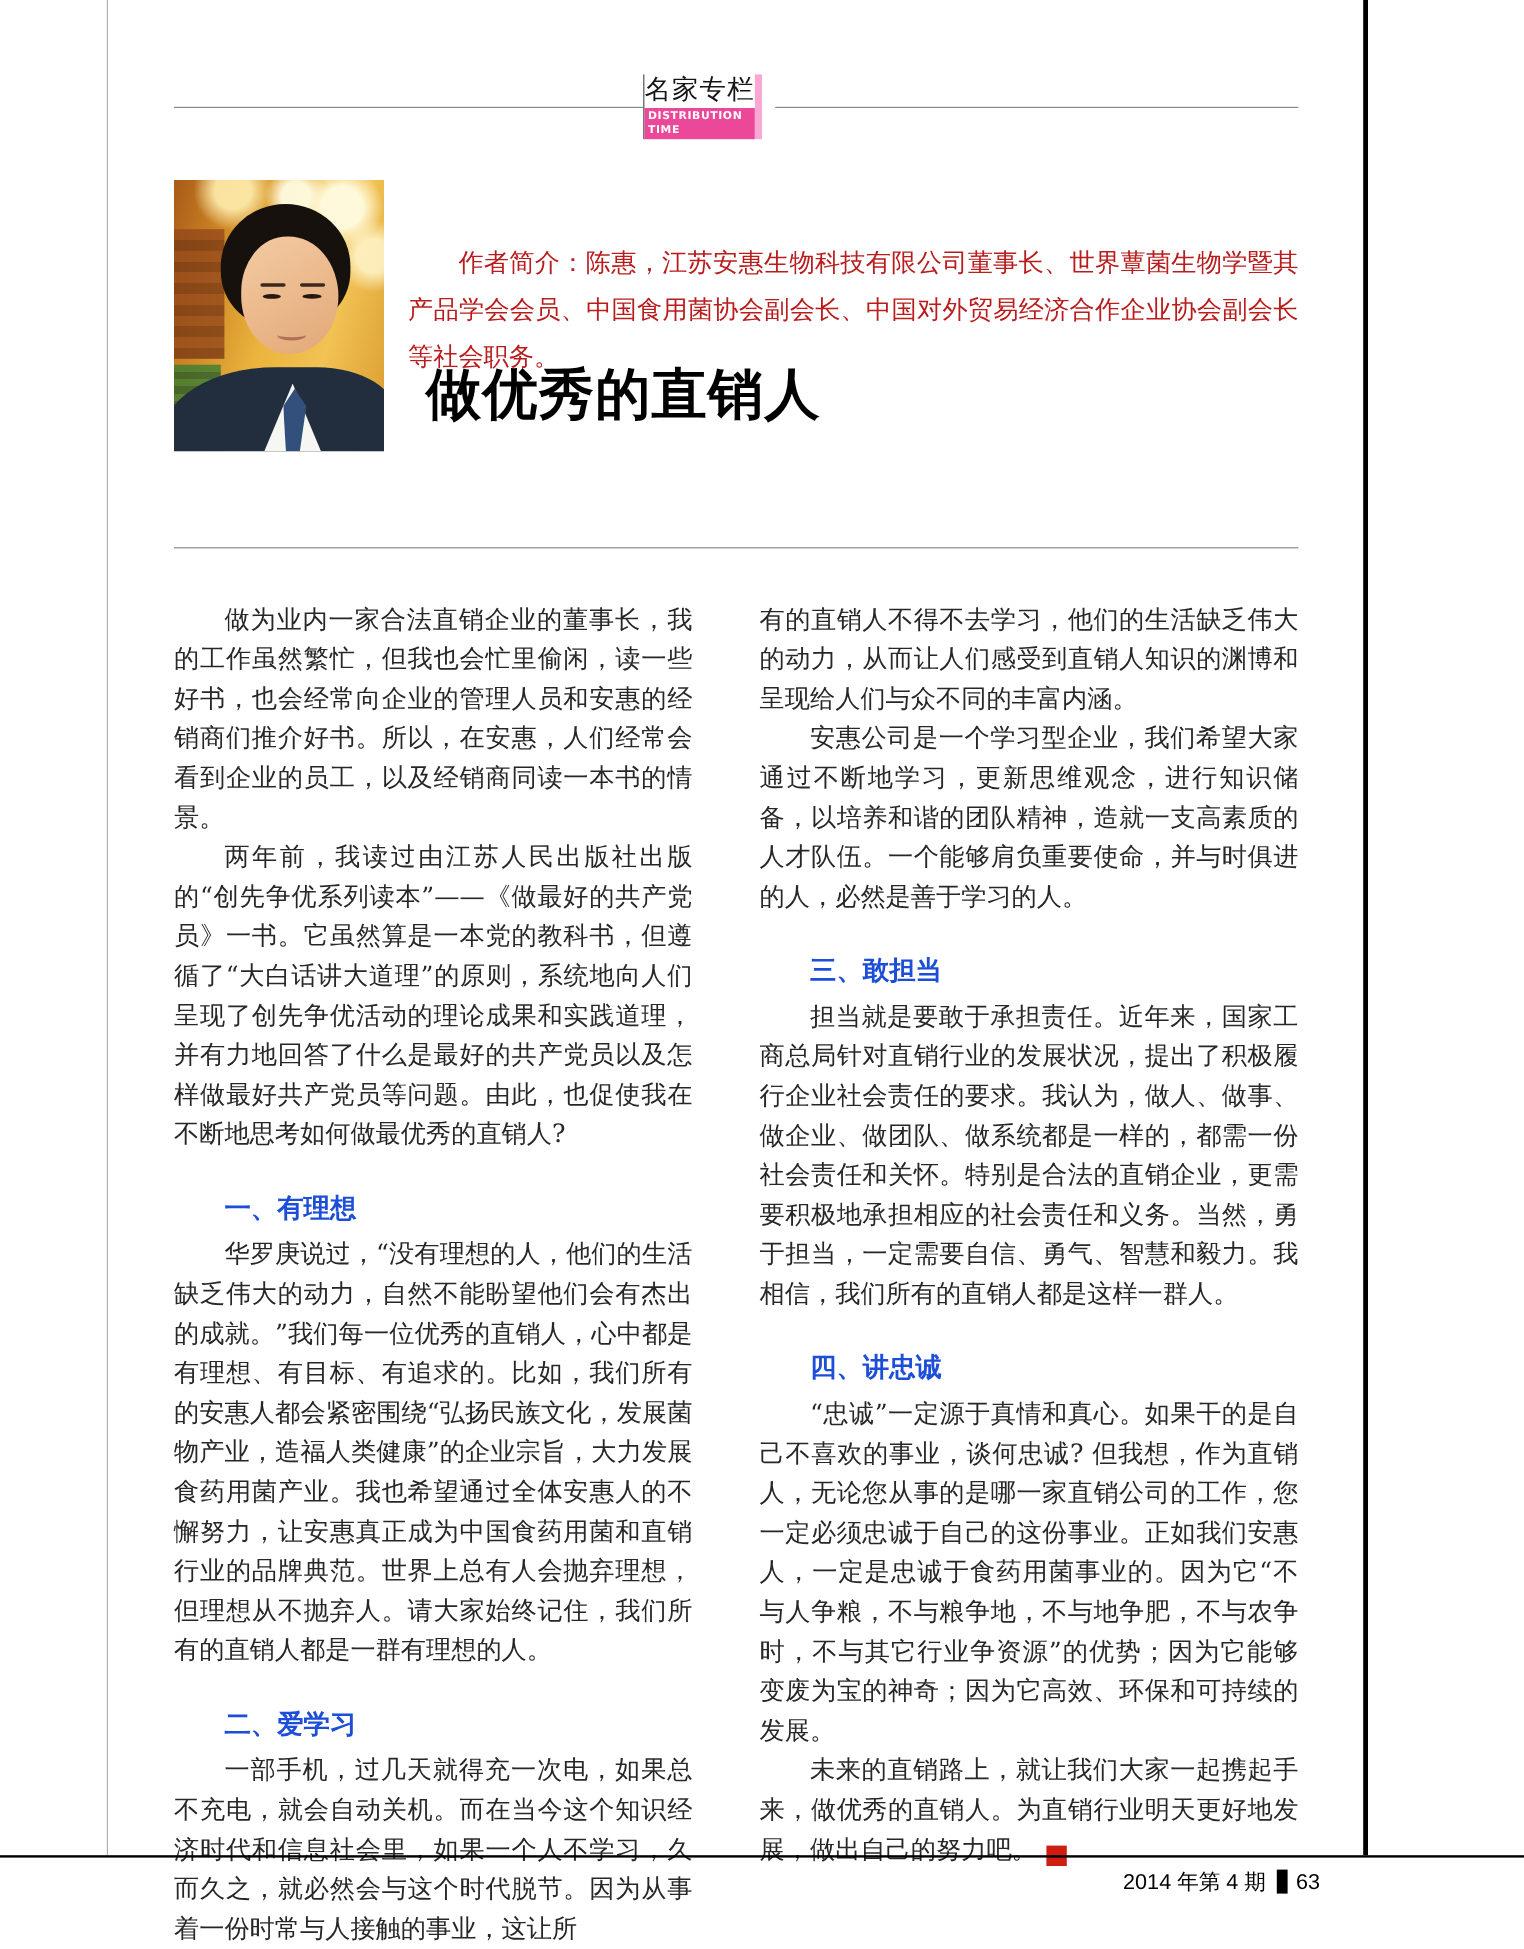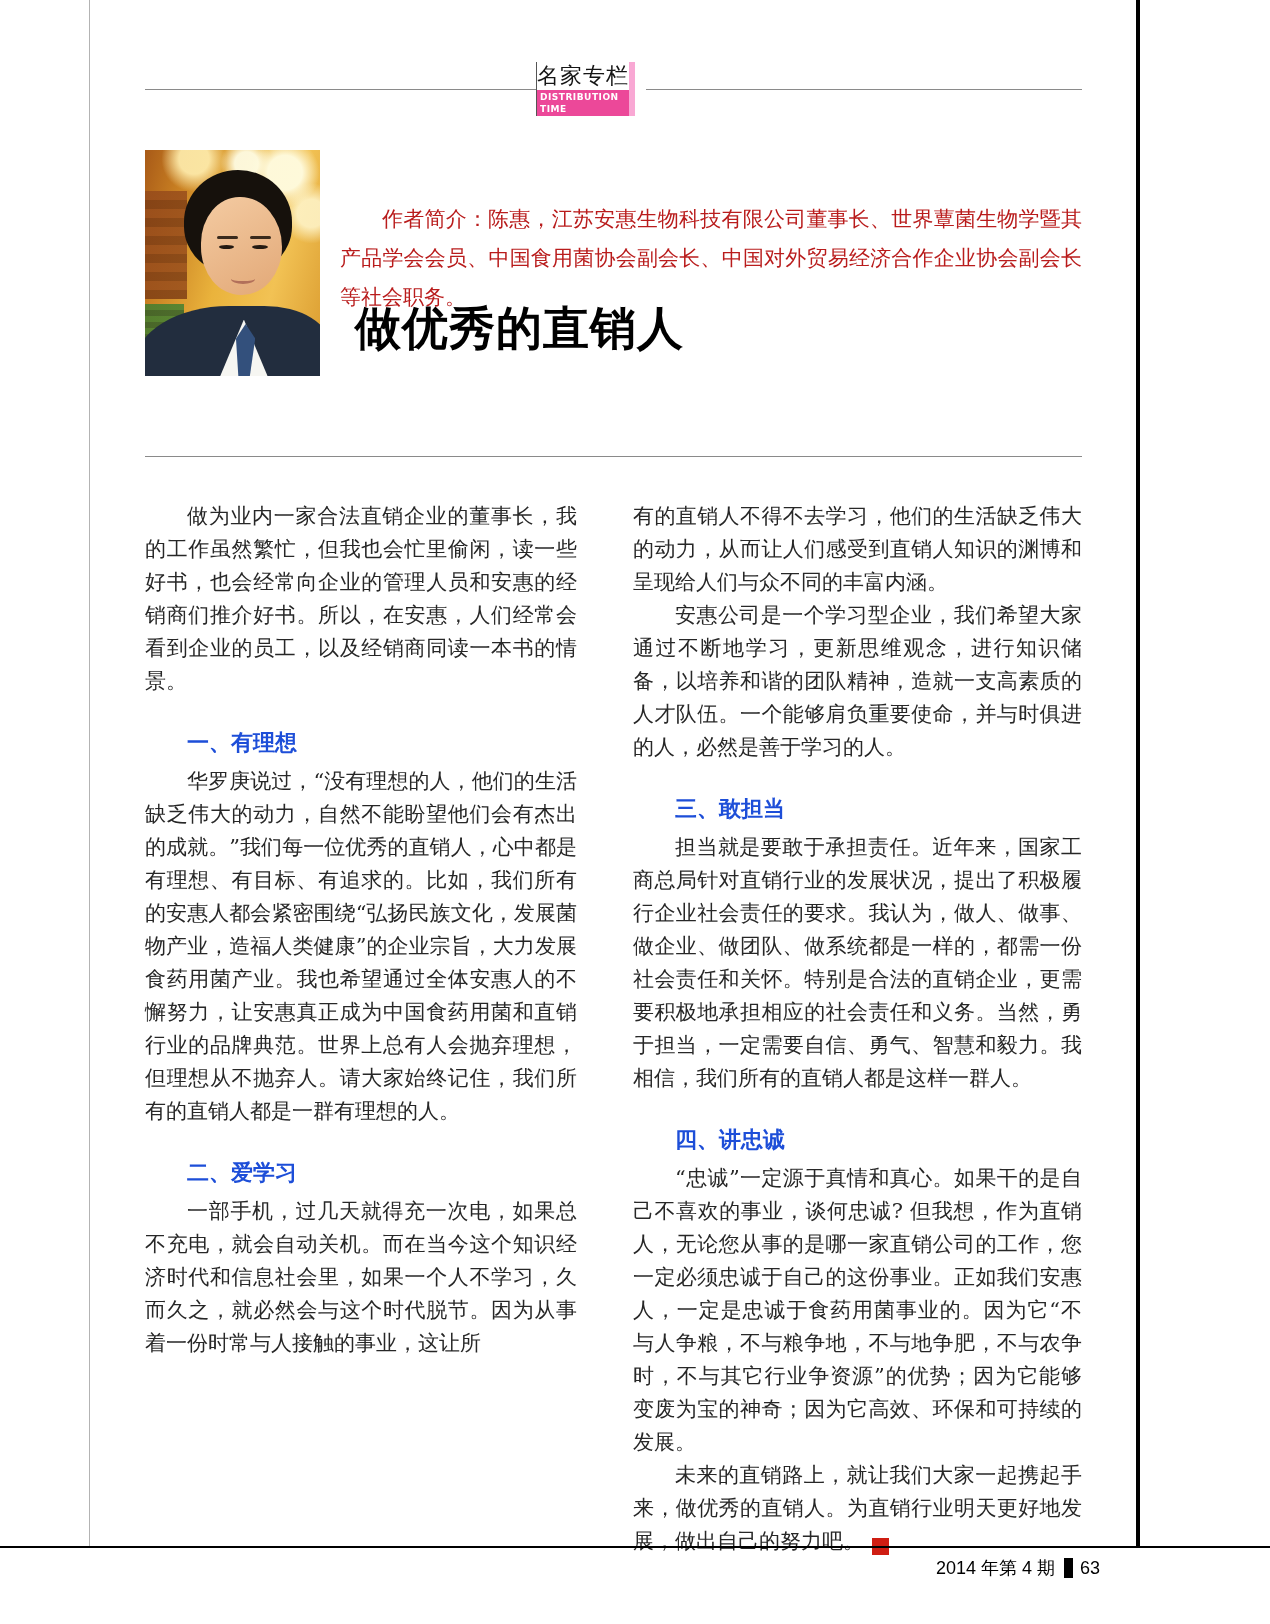--- a/index.html
+++ b/index.html
@@ -109,20 +109,21 @@
   </div>
 
   <div class="author-intro">作者简介：陈惠，江苏安惠生物科技有限公司董事长、世界蕈菌生物学暨其产品学会会员、中国食用菌协会副会长、中国对外贸易经济合作企业协会副会长等社会职务。</div>
 
   <h1 class="article-title">做优秀的直销人</h1>
 
   <div class="section-divider"></div>
 
   <div class="col col-left">
     <p>做为业内一家合法直销企业的董事长，我的工作虽然繁忙，但我也会忙里偷闲，读一些好书，也会经常向企业的管理人员和安惠的经销商们推介好书。所以，在安惠，人们经常会看到企业的员工，以及经销商同读一本书的情景。</p>
+    <p>两年前，我读过由江苏人民出版社出版的“创先争优系列读本”——《做最好的共产党员》一书。它虽然算是一本党的教科书，但遵循了“大白话讲大道理”的原则，系统地向人们呈现了创先争优活动的理论成果和实践道理，并有力地回答了什么是最好的共产党员以及怎样做最好共产党员等问题。由此，也促使我在不断地思考如何做最优秀的直销人?</p>
     <h3>一、有理想</h3>
     <p>华罗庚说过，“没有理想的人，他们的生活缺乏伟大的动力，自然不能盼望他们会有杰出的成就。”我们每一位优秀的直销人，心中都是有理想、有目标、有追求的。比如，我们所有的安惠人都会紧密围绕“弘扬民族文化，发展菌物产业，造福人类健康”的企业宗旨，大力发展食药用菌产业。我也希望通过全体安惠人的不懈努力，让安惠真正成为中国食药用菌和直销行业的品牌典范。世界上总有人会抛弃理想，但理想从不抛弃人。请大家始终记住，我们所有的直销人都是一群有理想的人。</p>
     <h3>二、爱学习</h3>
     <p>一部手机，过几天就得充一次电，如果总不充电，就会自动关机。而在当今这个知识经济时代和信息社会里，如果一个人不学习，久而久之，就必然会与这个时代脱节。因为从事着一份时常与人接触的事业，这让所</p>
   </div>
 
   <div class="col col-right">
     <p class="no-indent">有的直销人不得不去学习，他们的生活缺乏伟大的动力，从而让人们感受到直销人知识的渊博和呈现给人们与众不同的丰富内涵。</p>
     <p>安惠公司是一个学习型企业，我们希望大家通过不断地学习，更新思维观念，进行知识储备，以培养和谐的团队精神，造就一支高素质的人才队伍。一个能够肩负重要使命，并与时俱进的人，必然是善于学习的人。</p>
     <h3>三、敢担当</h3>

